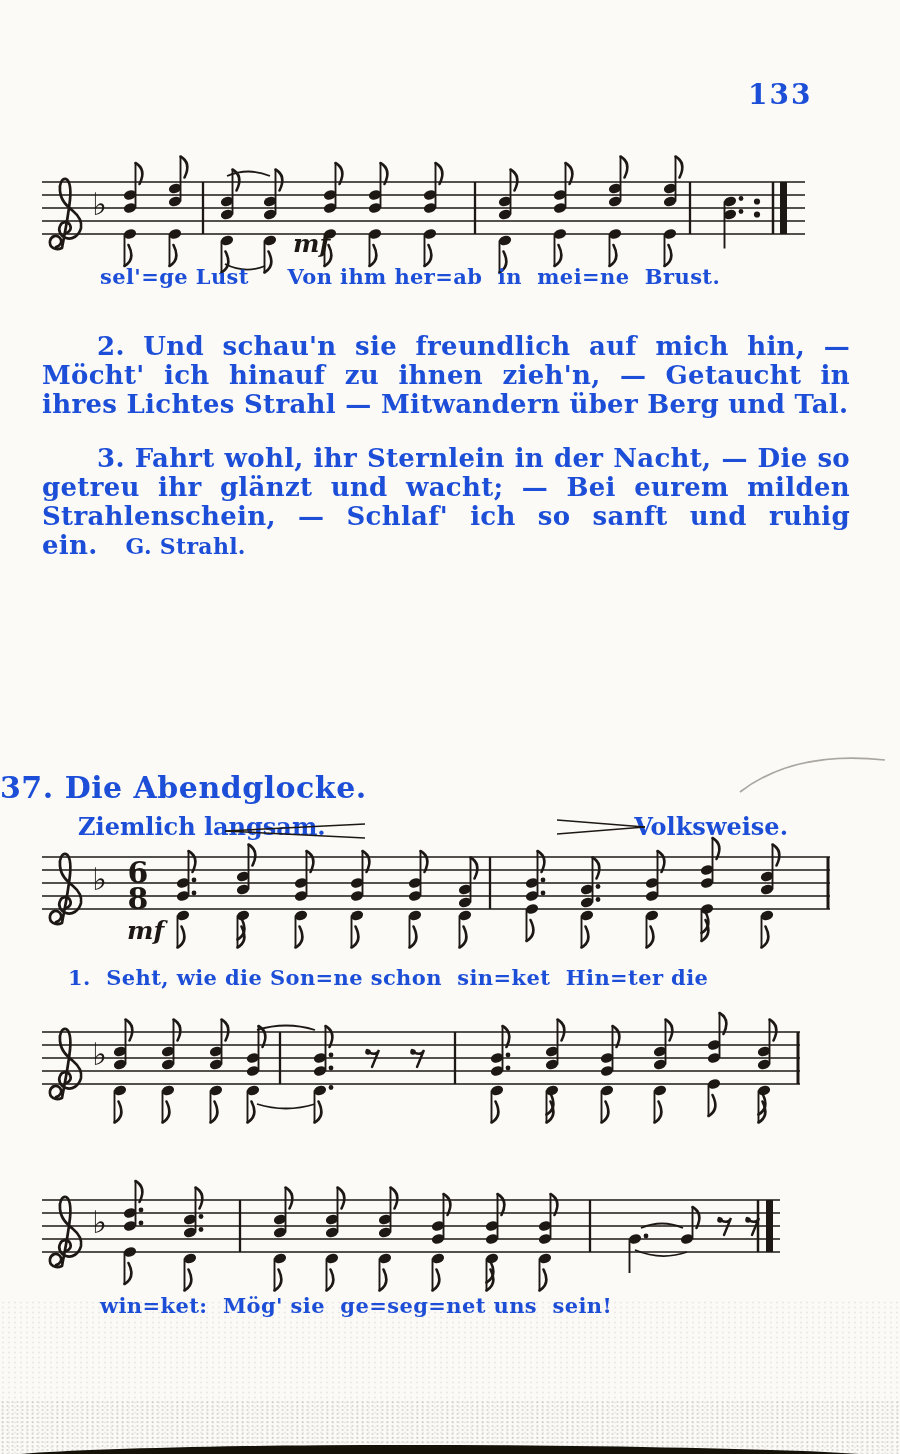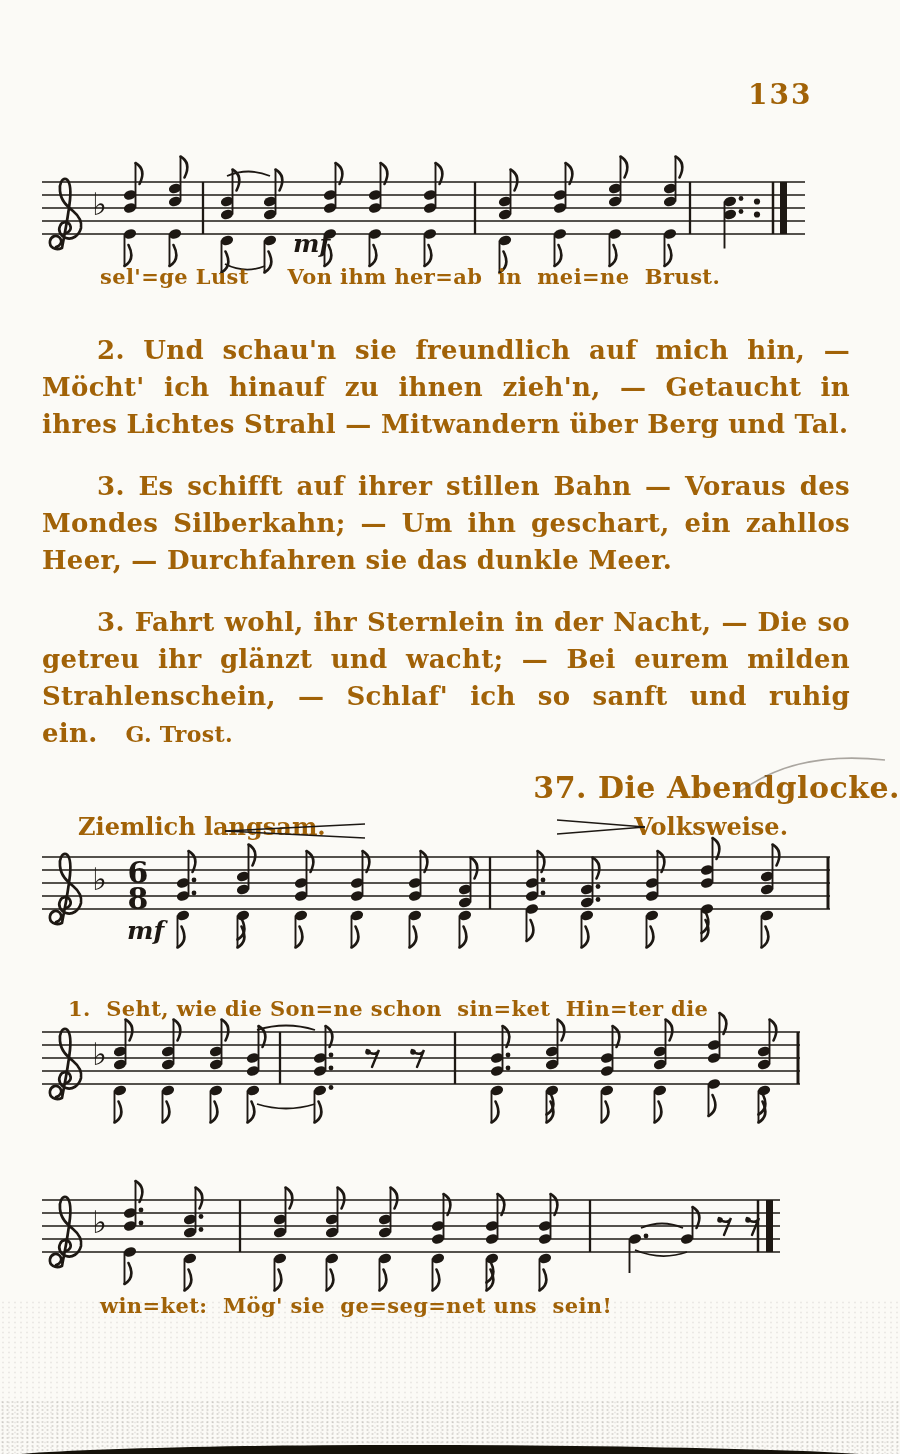--- a/index.html
+++ b/index.html
@@ -1,25 +1,25 @@
 <!DOCTYPE html>
 <html><head>
 <meta charset="utf-8">
 <style>
   html,body{margin:0;padding:0;background:#e8e6e2;}
   .page{position:relative;width:900px;height:1454px;background:#fbfaf6;overflow:hidden;
-        font-family:"DejaVu Serif",serif;color:#a16207;}
+        font-family:"DejaVu Serif",serif;color:#1d4ed8;}
   .page-number{position:absolute;left:748px;top:78px;font-size:28px;font-weight:700;letter-spacing:2px;}
   .staff{position:absolute;}
   .lyric{position:absolute;white-space:pre;font-size:21px;font-weight:700;letter-spacing:0.4px;}
   .verses{position:absolute;left:42px;top:332px;width:820px;}
-  .verse{margin:0 12px 25px 0;font-size:26px;line-height:37px;font-weight:700;
+  .verse{margin:0 12px 25px 0;font-size:26px;line-height:29px;font-weight:700;
          text-align:justify;text-indent:55px;letter-spacing:0.3px;}
   .attribution{font-size:22px;padding-left:28px;font-weight:700;}
-  .title{position:absolute;top:770px;left:0;width:100%;text-align:right;font-size:30px;font-weight:700;letter-spacing:0.5px;}
+  .title{position:absolute;top:770px;left:0;width:100%;text-align:left;font-size:30px;font-weight:700;letter-spacing:0.5px;}
   .tempo{position:absolute;left:78px;top:812px;font-size:24px;font-weight:700;}
   .source{position:absolute;right:112px;top:812px;font-size:24px;font-weight:700;}
   .grain{position:absolute;left:0;top:1300px;width:900px;height:154px;
          background-image:radial-gradient(rgba(70,62,55,0.09) 1px, transparent 1.4px);
          background-size:6px 5px;}
   .grain2{position:absolute;left:0;top:1400px;width:900px;height:54px;
          background-image:radial-gradient(rgba(60,52,45,0.16) 1px, transparent 1.3px);
          background-size:5px 4px;}
   .bottom-edge{position:absolute;left:-10px;bottom:-7px;width:920px;height:16px;background:#141109;
          border-radius:45% 55% 0 0 / 90% 100% 0 0;}
@@ -130,22 +130,21 @@
       <ellipse cx="695" cy="61.5" rx="6.2" ry="4.6" fill="#1d1813" transform="rotate(-18 695 61.5)"></ellipse>
       <ellipse cx="695" cy="74.5" rx="6.2" ry="4.6" fill="#1d1813" transform="rotate(-18 695 74.5)"></ellipse>
       <circle cx="706" cy="58.5" r="2.4" fill="#1d1813"></circle>
       <circle cx="706" cy="71.5" r="2.4" fill="#1d1813"></circle>
       <line x1="689.5" y1="61.5" x2="689.5" y2="108.5" stroke="#1d1813" stroke-width="1.9"></line>
     </svg>
   <div class="lyric" style="left:100px;top:264px">sel'=ge Lust     Von ihm her=ab  in  mei=ne  Brust.</div>
 
   <div class="verses">
     <p class="verse">2. Und schau'n sie freundlich auf mich hin, — Möcht' ich hinauf zu ihnen zieh'n, — Getaucht in ihres Lichtes Strahl — Mitwandern über Berg und Tal.</p>
-    <p class="verse">3. Es schifft auf ihrer stillen Bahn — Voraus des Mondes Silberkahn; — Um ihn geschart, ein zahllos Heer, — Durchfahren sie das dunkle Meer.</p>
-    <p class="verse"><span>3. Fahrt wohl, ihr Sternlein in der Nacht, — Die so getreu ihr glänzt und wacht; — Bei eurem milden Strahlenschein, — Schlaf' ich so sanft und ruhig ein.</span><span class="attribution">G. Trost.</span></p>
+    <p class="verse"><span>3. Fahrt wohl, ihr Sternlein in der Nacht, — Die so getreu ihr glänzt und wacht; — Bei eurem milden Strahlenschein, — Schlaf' ich so sanft und ruhig ein.</span><span class="attribution">G. Strahl.</span></p>
   </div>
 
   <div class="title">37. Die Abendglocke.</div>
   <div class="tempo">Ziemlich langsam.</div>
   <div class="source">Volksweise.</div>
 
   <svg id="staff-1" class="staff" width="815" height="160" style="left: 35px; top: 815px;">
       <line x1="7" y1="42" x2="795" y2="42" stroke="#1d1813" stroke-width="1.7"></line>
       <line x1="7" y1="55" x2="795" y2="55" stroke="#1d1813" stroke-width="1.7"></line>
       <line x1="7" y1="68" x2="795" y2="68" stroke="#1d1813" stroke-width="1.7"></line>
@@ -241,21 +240,21 @@
       <path d="M 666.5,126 c 7,-4 9,-11 4,-21" stroke="#1d1813" stroke-width="2.6" fill="none" stroke-linecap="round"></path>
       <path d="M 666.5,118 c 7,-4 9,-11 4,-21" stroke="#1d1813" stroke-width="2.6" fill="none" stroke-linecap="round"></path>
       <ellipse cx="732" cy="61.5" rx="6.2" ry="4.6" fill="#1d1813" transform="rotate(-18 732 61.5)"></ellipse>
       <ellipse cx="732" cy="74.5" rx="6.2" ry="4.6" fill="#1d1813" transform="rotate(-18 732 74.5)"></ellipse>
       <line x1="737.5" y1="74.5" x2="737.5" y2="29.5" stroke="#1d1813" stroke-width="1.9"></line>
       <path d="M 737.5,29.5 c 7,4 9,11 4,21" stroke="#1d1813" stroke-width="2.6" fill="none" stroke-linecap="round"></path>
       <ellipse cx="732" cy="100.5" rx="6.2" ry="4.6" fill="#1d1813" transform="rotate(-18 732 100.5)"></ellipse>
       <line x1="726.5" y1="100.5" x2="726.5" y2="132.5" stroke="#1d1813" stroke-width="1.9"></line>
       <path d="M 726.5,132.5 c 7,-4 9,-11 4,-21" stroke="#1d1813" stroke-width="2.6" fill="none" stroke-linecap="round"></path>
     </svg>
-  <div class="lyric" style="left:68px;top:996px">1.  Seht, wie die Son=ne schon  sin=ket  Hin=ter die</div>
+  <div class="lyric" style="left:68px;top:965px">1.  Seht, wie die Son=ne schon  sin=ket  Hin=ter die</div>
 
   <svg id="staff-2" class="staff" width="815" height="160" style="left: 35px; top: 990px;">
       <line x1="7" y1="42" x2="765" y2="42" stroke="#1d1813" stroke-width="1.7"></line>
       <line x1="7" y1="55" x2="765" y2="55" stroke="#1d1813" stroke-width="1.7"></line>
       <line x1="7" y1="68" x2="765" y2="68" stroke="#1d1813" stroke-width="1.7"></line>
       <line x1="7" y1="81" x2="765" y2="81" stroke="#1d1813" stroke-width="1.7"></line>
       <line x1="7" y1="94" x2="765" y2="94" stroke="#1d1813" stroke-width="1.7"></line>
       <path d="M 12,66 c -7,3 -13,-1 -12,-7 c 1,-5 7,-7 10,-3 c 3,4 0,8 -4,9 M 12,66 c 3,-16 6,-30 8,-48 c 1,-11 0,-19 -4,-21 c -4,-1 -7,5 -6,12 c 1,10 7,15 13,20 c 6,5 9,11 8,17 c -2,8 -9,12 -15,10 c -6,-2 -8,-8 -6,-12 c 2,-5 8,-5 10,-1 c 2,4 -1,8 -5,8" transform="translate(15,42)" stroke="#1d1813" stroke-width="2.7" fill="none" stroke-linecap="round"></path>
       <text x="57" y="75" font-size="31" font-weight="bold" font-family="&quot;DejaVu Sans&quot;,sans-serif" fill="#1d1813">♭</text>
       <line x1="245" y1="42" x2="245" y2="94" stroke="#1d1813" stroke-width="2.3"></line>

